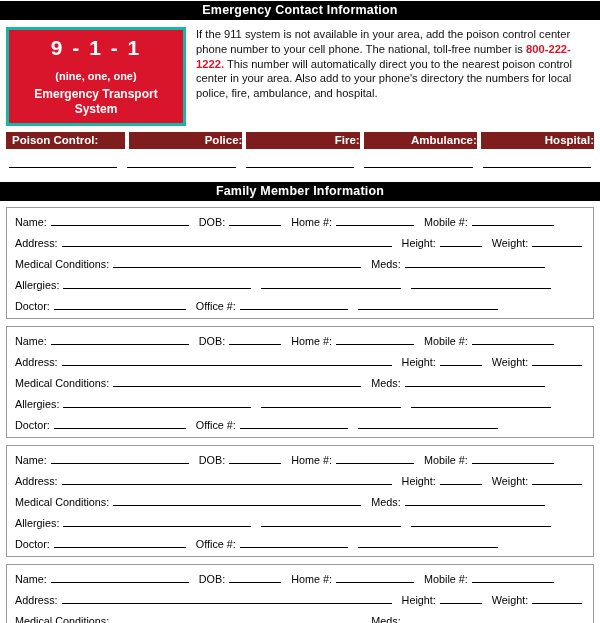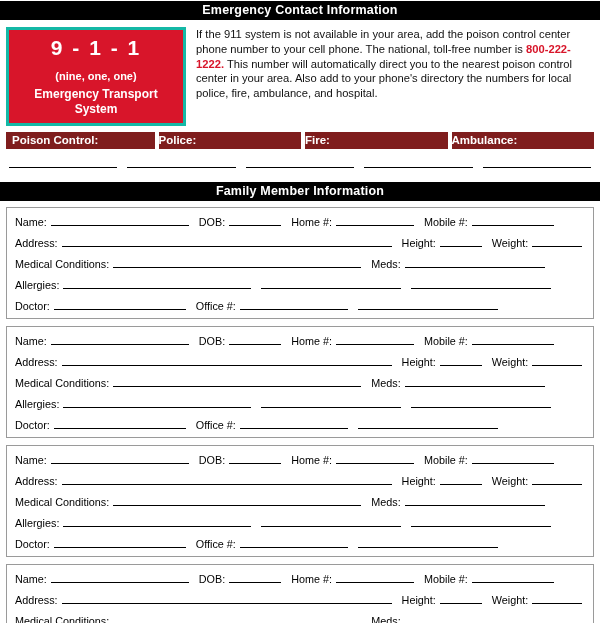--- a/index.html
+++ b/index.html
@@ -93,21 +93,21 @@
     flex: 1 1 0;
     background: #7f1d1d;
     color: #ffffff;
     font-weight: bold;
     font-size: 11.5px;
     padding: 2px 0 3px 6px;
     box-sizing: border-box;
     white-space: nowrap;
   }
   .contact-bar.center {
-    text-align: left;
+    text-align: right;
     padding-left: 0;
   }
   .contact-lines {
     display: flex;
     padding: 0 6px 0 6px;
     box-sizing: border-box;
     gap: 4px;
     margin-top: 18px;
   }
   .contact-line {
@@ -185,20 +185,21 @@
     <div class="emerg-text">
       <span>If the 911 system is not available in your area, add the poison control center phone number to your cell phone. The national, toll-free number is </span><span class="phone-red">800-222-1222.</span><span> This number will automatically direct you to the nearest poison control center in your area. Also add to your phone's directory the numbers for local police, fire, ambulance, and hospital.</span>
     </div>
   </div>
 
   <div class="contact-bars">
     <div class="contact-bar">Poison Control:</div>
     <div class="contact-bar center">Police:</div>
     <div class="contact-bar center">Fire:</div>
     <div class="contact-bar center">Ambulance:</div>
+    <div class="contact-bar center">Hospital:</div>
   </div>
 
   <div class="contact-lines">
     <div class="contact-line"></div>
     <div class="contact-line"></div>
     <div class="contact-line"></div>
     <div class="contact-line"></div>
     <div class="contact-line"></div>
   </div>
 

